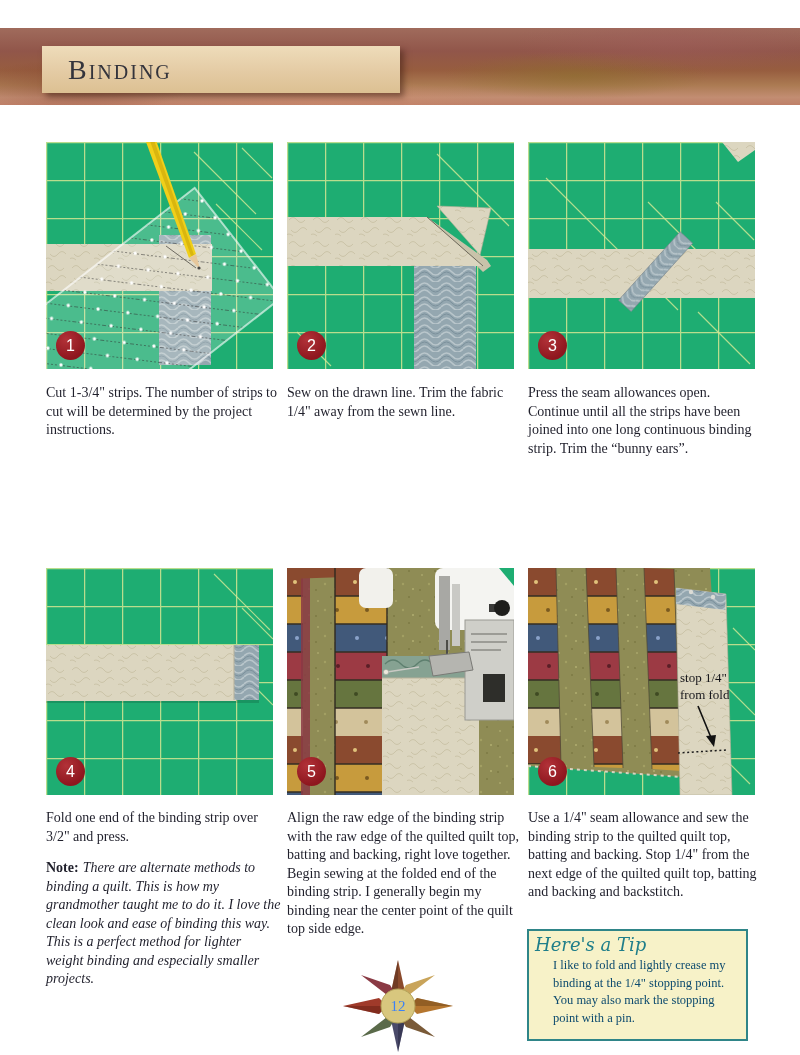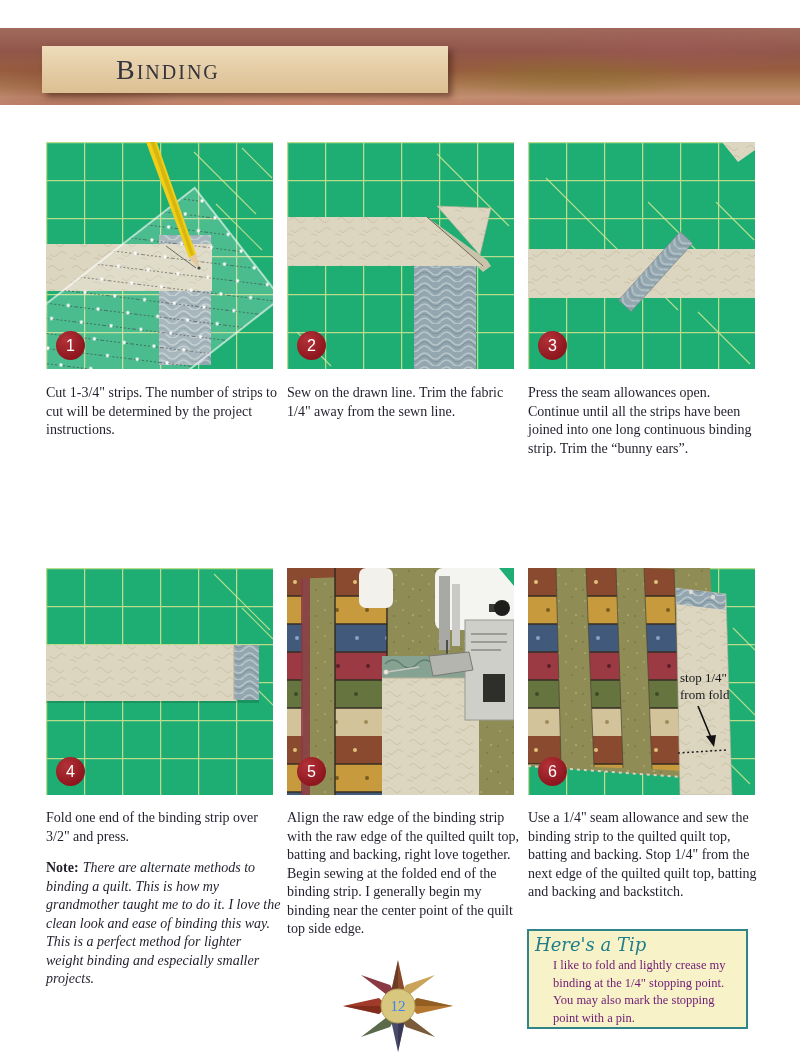--- a/index.html
+++ b/index.html
@@ -14,21 +14,21 @@
       radial-gradient(ellipse 160px 38px at 10% 75%, rgba(120,50,35,.38), transparent 70%),
       radial-gradient(ellipse 220px 46px at 84% 18%, rgba(160,92,92,.45), transparent 72%),
       radial-gradient(ellipse 190px 34px at 72% 62%, rgba(138,112,42,.55), transparent 70%),
       radial-gradient(ellipse 240px 30px at 40% 96%, rgba(205,140,110,.55), transparent 75%),
       linear-gradient(180deg,#a06b5c 0%,#91564a 30%,#975d3f 55%,#ab7a52 74%,#c28d72 90%,#bf8068 100%);
   }
   .title-box{
     position:absolute;left:42px;top:46px;width:358px;height:47px;
     background:linear-gradient(180deg,#eedcba 0%,#e4cba4 55%,#dcc092 100%);
     box-shadow:4px 4px 6px rgba(60,25,15,.5);
-    display:flex;align-items:center;padding-left:48px;
+    display:flex;align-items:center;
   }
   .title-box span{
     font-variant:small-caps;font-size:28px;letter-spacing:2px;color:#34343c;
     padding-left:26px;line-height:1;
   }
   
   .photo{position:absolute;width:227px;height:227px;overflow:hidden}
   .photo svg{display:block}
   .badge{
     position:absolute;left:10px;bottom:9px;width:29px;height:29px;border-radius:50%;
@@ -46,30 +46,30 @@
   .caption{position:absolute;width:236px;font-size:14px;line-height:18.5px}
   .caption p{margin:0 0 13px 0}
   .c1,.c2,.c3{top:384px}
   .c4,.c5,.c6{top:809px}
   .c1,.c4{left:46px}.c2,.c5{left:287px}.c3,.c6{left:528px}
   .note{margin-top:10px !important}
   .note b{font-weight:bold;margin-right:4px}
   .note em{font-style:italic}
   
   .tip{
-    position:absolute;left:527px;top:929px;width:221px;height:100px;
+    position:absolute;left:527px;top:929px;width:221px;height:112px;
     background:#f7f2c8;border:2px solid #2f8588;box-sizing:border-box;
     padding:4px 6px 4px 6px;
   }
   .tip-head{
     font-family:"DejaVu Serif",serif;font-style:italic;font-size:18px;
     color:#1f7e8a;line-height:1.1;
   }
   .tip-body{
-    margin-left:18px;margin-top:2px;font-size:12.5px;line-height:1.42;color:#701a75;
+    margin-left:18px;margin-top:2px;font-size:12.5px;line-height:1.42;color:#0c4a6e;
   }
   
   .star{position:absolute;left:343px;top:960px;width:110px;height:92px}
   .star .num{
     position:absolute;left:0;top:0;width:110px;height:92px;
     display:flex;align-items:center;justify-content:center;
     font-size:15px;color:#3b82f6;
   }
 </style>
 </head>

